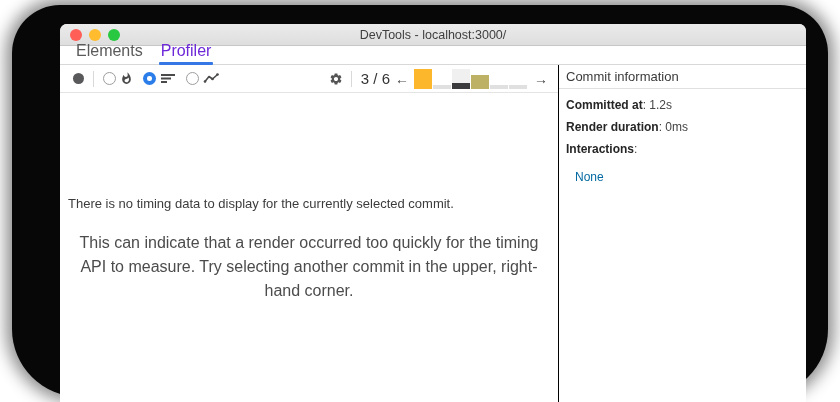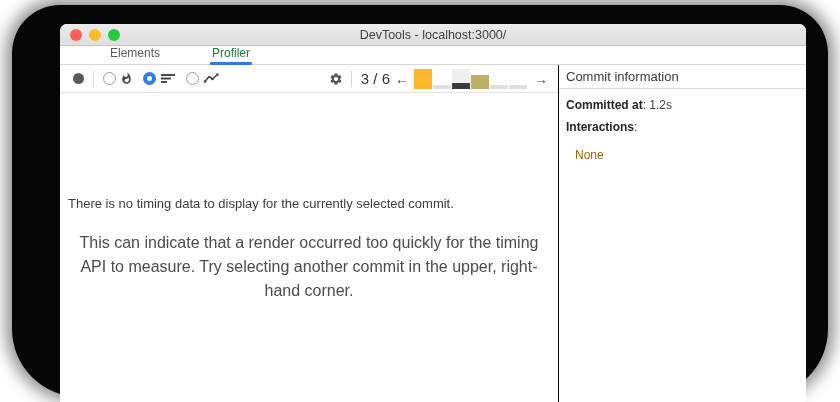--- a/index.html
+++ b/index.html
@@ -19,23 +19,23 @@
 
   .titlebar { position:relative; height:22px; flex:0 0 22px;
     background:linear-gradient(#ebebeb,#dedede); border-bottom:1px solid #c6c6c6;
     display:flex; align-items:center; }
   .traffic { position:absolute; left:10px; top:0; height:100%; display:flex; align-items:center; }
   .light { width:12px; height:12px; border-radius:50%; margin-right:7px; }
   .title { width:100%; text-align:center; font-size:12.5px; font-weight:500; color:#3f3f3f; }
 
   .tabbar { height:19px; flex:0 0 19px; background:#fff; border-bottom:1px solid #d8d8d8;
     display:flex; align-items:flex-end; padding-left:14px; }
-  .tab { position:relative; font-size:12px; color:#5a5a5a; padding:0 2px 4px 2px;
-    margin-right:14px; cursor:default;margin-left:34px; }
-  .tab.active { color:#15803d; }
+  .tab { position:relative; font-size:16px; color:#5a5a5a; padding:0 2px 4px 2px;
+    margin-right:14px; cursor:default; }
+  .tab.active { color:#6d28d9; }
   .tab.active .tab-underline { position:absolute; left:0; right:0; bottom:-1px; height:3px;
     border-radius:1px; }
 
   .body-row { flex:1; display:flex; min-height:0; }
   .left-panel { width:498px; flex:0 0 498px; display:flex; flex-direction:column; }
   .right-panel { flex:1; border-left:1px solid #000000; display:flex; flex-direction:column; }
 
   .toolbar { height:28px; flex:0 0 28px; border-bottom:1px solid #e4e4e4;
     display:flex; align-items:center; padding:0 10px 0 13px; }
   .record-dot { width:11px; height:11px; border-radius:50%; background:#59595b; margin-right:9px; }
@@ -63,21 +63,21 @@
   .no-data { flex:1; display:flex; flex-direction:column; align-items:flex-start;
     justify-content:center; text-align:center; padding:0 8px 14px 8px; }
   .nd-title { font-size:13px; color:#3c3c3c; margin-bottom:20px; }
   .nd-sub { font-size:16px; color:#4c4c4c; max-width:490px; line-height:1.5; }
 
   .rp-header { height:24px; flex:0 0 24px; border-bottom:1px solid #e0e0e0;
     display:flex; align-items:center; padding-left:7px; font-size:13px; color:#3a3a3a; }
   .rp-body { padding:9px 7px 0 7px; font-size:12px; color:#444; }
   .field { margin-bottom:7px; line-height:15px; }
   .fl { font-weight:700; color:#262626; }
-  .none-val { margin:13px 0 0 9px; color:#a16207; }
+  .none-val { margin:13px 0 0 9px; color:#0369a1; }
 </style>
 </head>
 <body>
 
 <div class="stage">
   <div class="shadow-blob"></div>
 
   <div class="window">
 
     <div class="titlebar">
@@ -168,20 +168,23 @@
         </div>
       </div>
 
       <div class="right-panel">
         <div class="rp-header">Commit information</div>
         <div class="rp-body">
           <div class="field">
             <span class="fl">Committed at</span><span class="fv">: 1.2s</span>
           </div>
           <div class="field">
+            <span class="fl">Render duration</span><span class="fv">: 0ms</span>
+          </div>
+          <div class="field">
             <span class="fl">Interactions</span><span class="fv">:</span>
           </div>
           <div class="none-val">None</div>
         </div>
       </div>
 
     </div>
   </div>
 </div>
 

